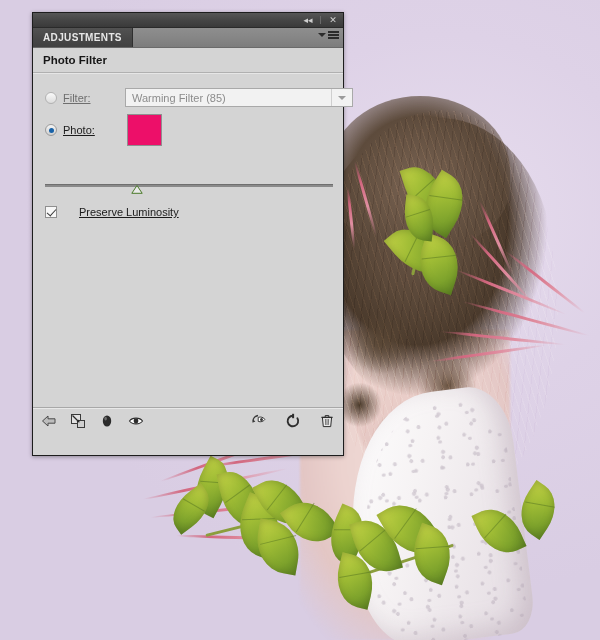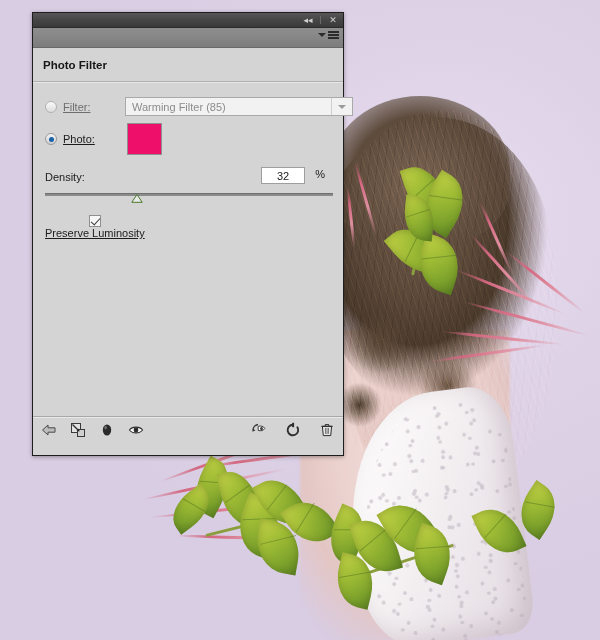--- a/index.html
+++ b/index.html
@@ -216,21 +216,21 @@
     border-left: 4px solid transparent;
     border-right: 4px solid transparent;
     border-top: 4px solid #2b2b2b;
   }
   .pm-lines {
     display: flex; flex-direction: column; gap: 1.5px;
   }
   .pm-lines i { display:block; width: 11px; height: 1.5px; background: #2b2b2b; }
 
   .panel-header {
-    height: 33px;
+    height: 24px;
     display: flex;
     align-items: center;
     padding: 0 0 0 10px;
     font-size: 11.5px;
     font-weight: bold;
     color: #161616;
     background: #d4d4d4;
   }
   .panel-divider {
     height: 1px;
@@ -344,21 +344,21 @@
   .thumb-outline {
     position: absolute;
     top: 110px;
     width: 12px; height: 9px;
     cursor: grab;
   }
 
   .check-row {
     position: absolute;
     left: 12px; top: 132px;
-    display: flex; align-items: center; gap: 0; flex-direction: column;
+    display: flex; align-items: center; gap: 22px;
   }
   .checkbox {
     width: 12px; height: 12px;
     background: #f7f7f7;
     border: 1px solid #8f8f8f;
     box-sizing: border-box;
     position: relative;
     cursor: pointer;
     flex: none;
   }
@@ -452,20 +452,21 @@
 
   <div id="panel">
 
     <div class="panel-titlebar">
       <span class="tb-btn">◂◂</span>
       <span class="tb-sep"></span>
       <span class="tb-btn">✕</span>
     </div>
 
     <div class="panel-tabbar">
+      <div class="tab">ADJUSTMENTS</div>
       <div class="panel-menu">
         <span class="pm-tri"></span>
         <span class="pm-lines">
             <i></i>
             <i></i>
             <i></i>
           </span>
       </div>
     </div>
 
@@ -487,25 +488,20 @@
           <span class="dd-arrow"></span>
         </span>
       </div>
 
       <div class="row row-color">
         <span class="radio checked"></span>
         <span class="lbl">Photo:</span>
       </div>
       <div class="swatch" id="color-swatch" style="background: rgb(237, 15, 105);"></div>
 
-      <div class="row-density">
-        <span class="density-label">Density:</span>
-        <span class="density-input">32</span>
-        <span class="pct">%</span>
-      </div>
 
       <div class="slider-track"></div>
       <div class="thumb-outline" id="density-thumb" style="left: 98.16px;">
         <svg width="12" height="9" viewBox="0 0 12 9">
           <polygon points="6,0.5 11.2,8.3 0.8,8.3" fill="#e9e9e9" stroke="#4a7a2a" stroke-width="1"></polygon>
         </svg>
       </div>
 
       <div class="check-row">
         <span class="checkbox checked"></span>

